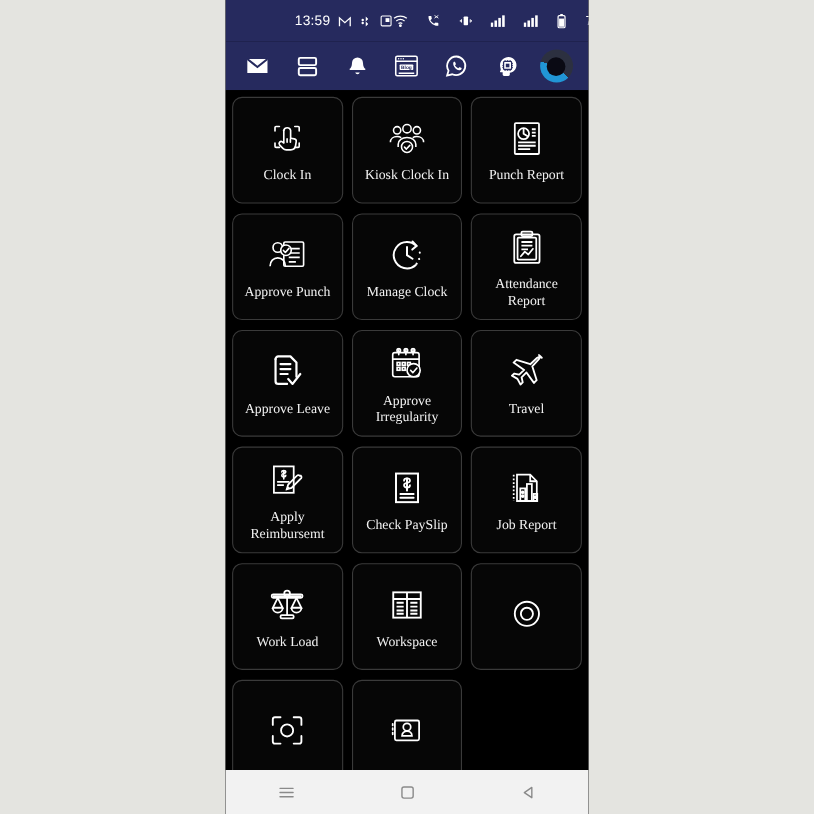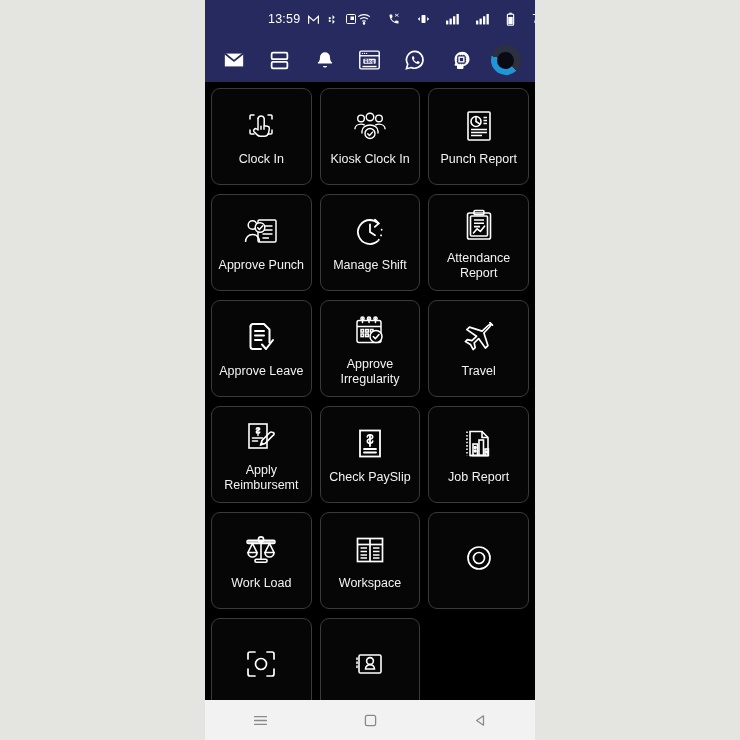--- a/index.html
+++ b/index.html
@@ -126,20 +126,21 @@
     border: 1px solid #3a3a3a;
     border-radius: 9px;
     height: 97px;
     display: flex;
     flex-direction: column;
     align-items: center;
     justify-content: center;
     cursor: pointer;
     box-sizing: border-box;
     padding: 4px 3px;
+    font-family: Liberation Serif, serif;
   }
   .tile-icon {
     width: 40px;
     height: 40px;
     display: flex;
     align-items: center;
     justify-content: center;
     color: #ffffff;
     margin-bottom: 6px;
   }
@@ -362,21 +363,21 @@
         <div class="tile">
           <span class="tile-icon">
             <svg width="32" height="32" viewBox="0 0 32 32" fill="none" stroke="#ffffff" stroke-width="1.8" stroke-linecap="round">
               <path d="M16 4a12 12 0 10 8 20.9"></path>
               <path d="M16 4a12 12 0 018.2 3.3"></path>
               <path d="M21 3.6l3.8 3.9-4 3.4"></path>
               <path d="M27.6 13.6l.1 1.2M27 19.3l.4 1M24.7 23.6l.8.9" stroke-dasharray="0.2 3.4"></path>
               <path d="M16 8.5V16l5 3.2"></path>
             </svg>
           </span>
-          <span class="tile-label">Manage Shift</span>
+          <span class="tile-label">Manage Clock</span>
         </div>
 
         <div class="tile">
           <span class="tile-icon">
             <svg width="28" height="32" viewBox="0 0 28 32" fill="none" stroke="#ffffff" stroke-width="1.6">
               <rect x="2.5" y="4" width="23" height="26" rx="1.8"></rect>
               <rect x="5.5" y="7" width="17" height="20" rx="1"></rect>
               <rect x="9" y="1.5" width="10" height="4.2" rx="1.2"></rect>
               <path d="M9 11h10M9 14.3h10M9 17.6h6"></path>
               <path d="M8.5 24l3.6-4.2 3.2 2.6 4.2-5.2" stroke-linecap="round" stroke-linejoin="round"></path>

